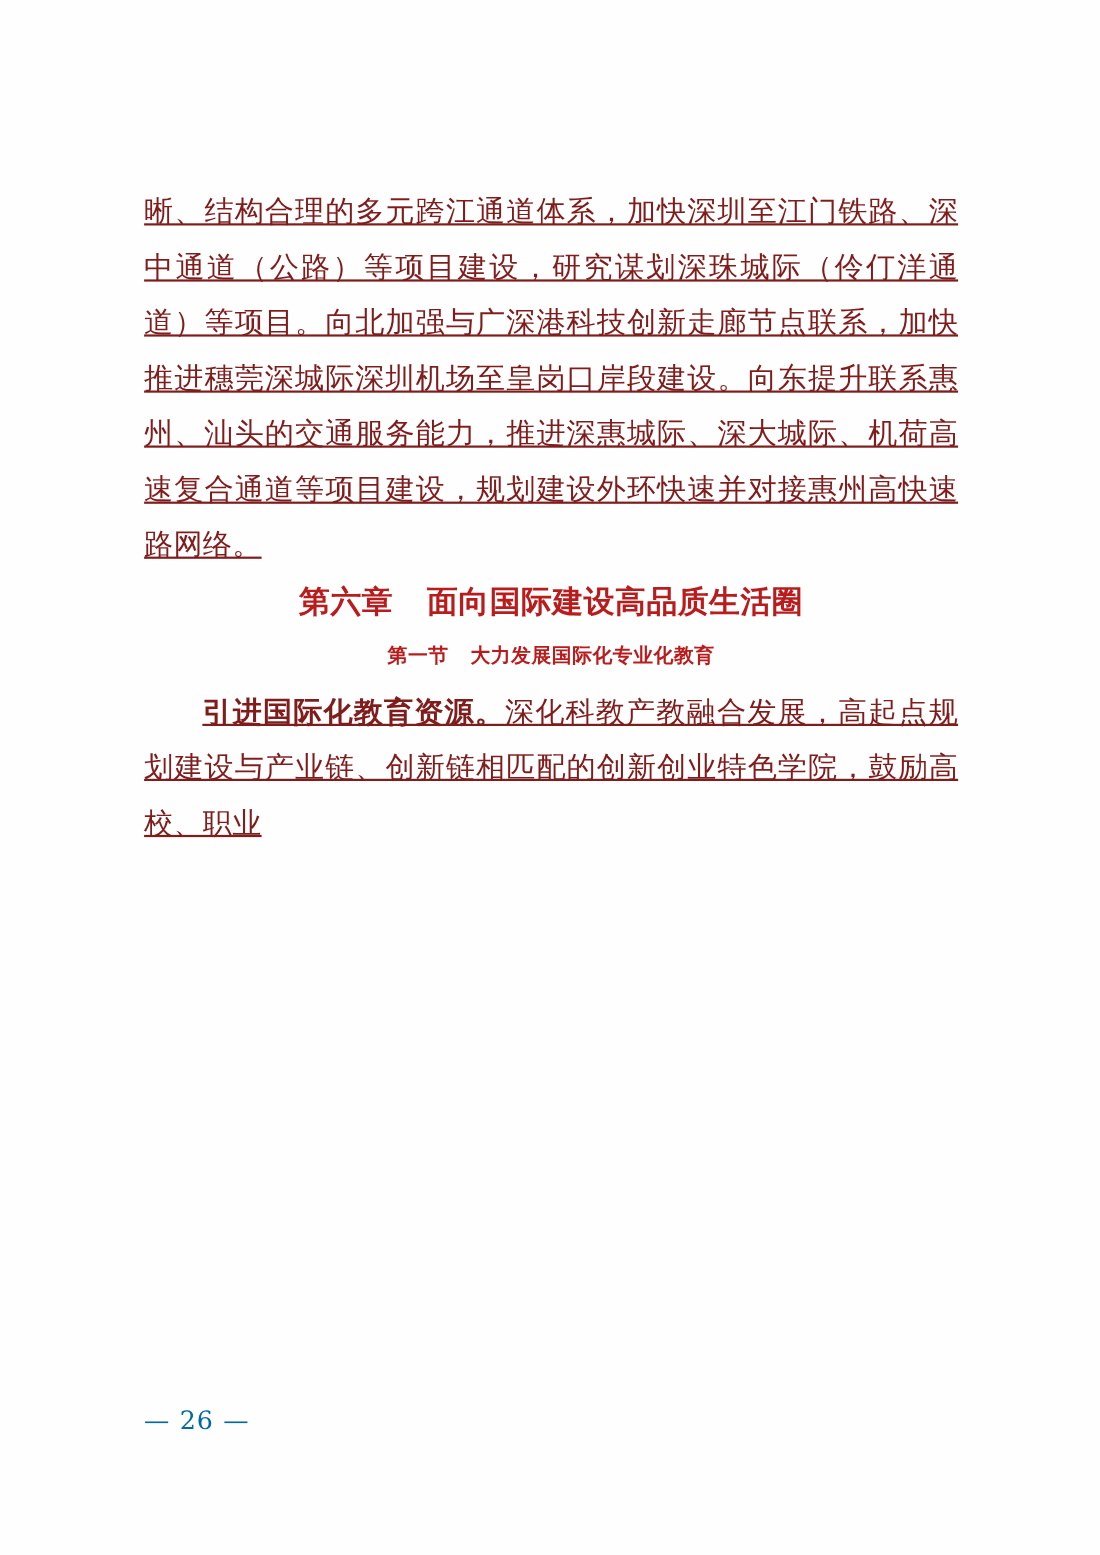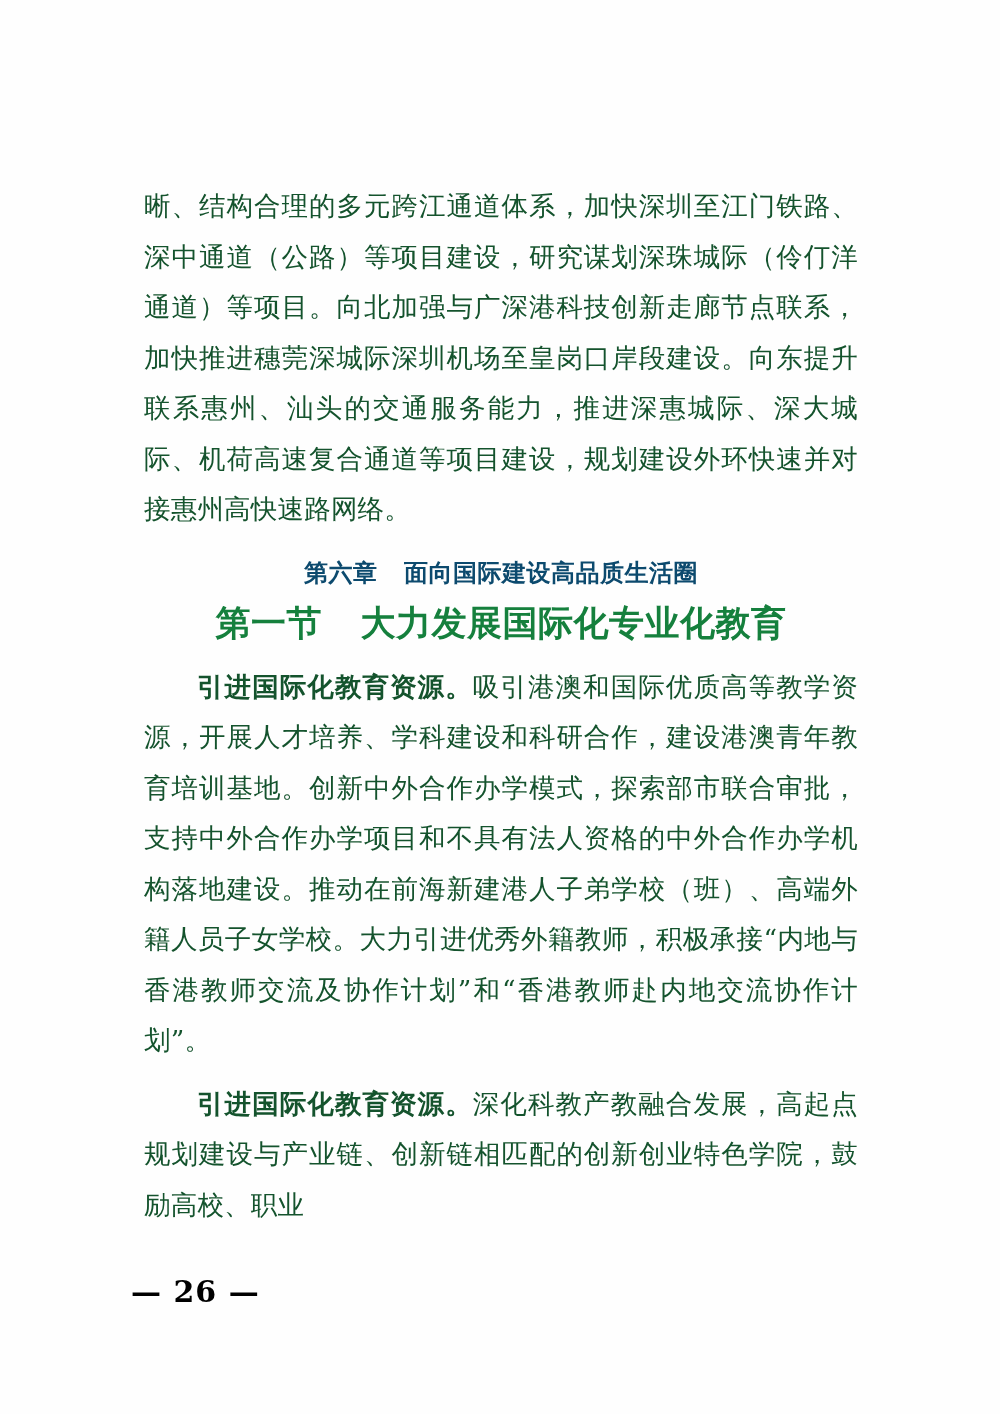--- a/index.html
+++ b/index.html
@@ -22,63 +22,63 @@
     height: 1414px;
     background: #fefefe;
   }
   .content {
     position: absolute;
     left: 131px;
     top: 168px;
     width: 740px;
   }
   p.body-para {
-    margin: 13px;
+    margin: 0;
     font-size: 26.5px;
     line-height: 50.5px;
     text-align: justify;
     text-justify: inter-ideograph;
     letter-spacing: 0.2px;
-    color: #14532d;
+    color: #7f1d1d;
+    text-decoration: underline;
   }
   p.indent {
     text-indent: 2em;
   }
   .lead {
     font-weight: bold;
   }
   h2.chapter-heading {
     margin: 0;
-    font-size: 24px;
+    font-size: 28px;
     line-height: 50.5px;
     font-weight: bold;
     text-align: center;
     letter-spacing: 0.5px;
-    color: #0c4a6e;
+    color: #b91c1c;
   }
   h3.section-heading {
     margin: 0;
-    font-size: 35px;
+    font-size: 18px;
     line-height: 50.5px;
     font-weight: bold;
     text-align: center;
     letter-spacing: 0.5px;
-    color: #15803d;
+    color: #b91c1c;
   }
   .page-number {
     position: absolute;
     left: 131px;
     top: 1275px;
     width: 740px;
-    font-size: 30px;
+    font-size: 23px;
     line-height: 34px;
-    color: #000000;
+    color: #0369a1;
     text-align: left;
     letter-spacing: 1px;
-    font-weight: bold;
   }
   .chapter-title-inner {
     display: inline-block;
   }
   .gap {
     display: inline-block;
     width: 1.1em;
   }
 </style>
 </head>
@@ -88,21 +88,20 @@
 
   <div class="content">
 
     <p class="body-para">晰、结构合理的多元跨江通道体系，加快深圳至江门铁路、深中通道（公路）等项目建设，研究谋划深珠城际（伶仃洋通道）等项目。向北加强与广深港科技创新走廊节点联系，加快推进穗莞深城际深圳机场至皇岗口岸段建设。向东提升联系惠州、汕头的交通服务能力，推进深惠城际、深大城际、机荷高速复合通道等项目建设，规划建设外环快速并对接惠州高快速路网络。</p>
 
 
     <h2 class="chapter-heading"><span class="chapter-title-inner">第六章</span><span class="gap"></span><span class="chapter-title-inner">面向国际建设高品质生活圈</span></h2>
 
     <h3 class="section-heading"><span class="chapter-title-inner">第一节</span><span class="gap"></span><span class="chapter-title-inner">大力发展国际化专业化教育</span></h3>
 
-    <p class="body-para indent"><span class="lead">引进国际化教育资源。</span><span>吸引港澳和国际优质高等教学资源，开展人才培养、学科建设和科研合作，建设港澳青年教育培训基地。创新中外合作办学模式，探索部市联合审批，支持中外合作办学项目和不具有法人资格的中外合作办学机构落地建设。推动在前海新建港人子弟学校（班）、高端外籍人员子女学校。大力引进优秀外籍教师，积极承接“内地与香港教师交流及协作计划”和“香港教师赴内地交流协作计划”。</span></p>
 
     <p class="body-para indent"><span class="lead">引进国际化教育资源。</span><span>深化科教产教融合发展，高起点规划建设与产业链、创新链相匹配的创新创业特色学院，鼓励高校、职业</span></p>
 
   </div>
 
   <div class="page-number">— 26 —</div>
 
 </div>
 
 </body></html>

